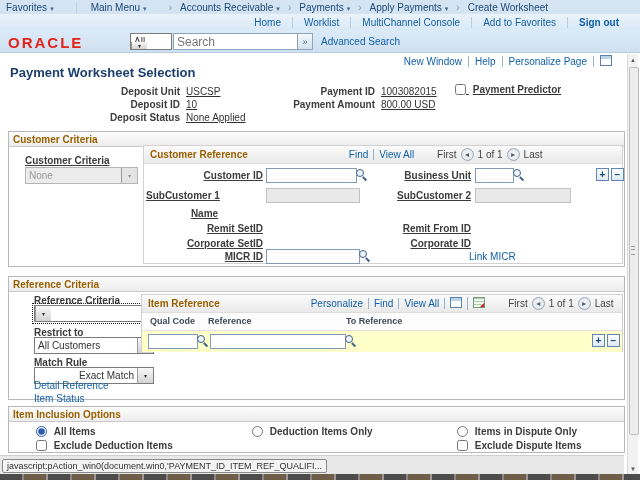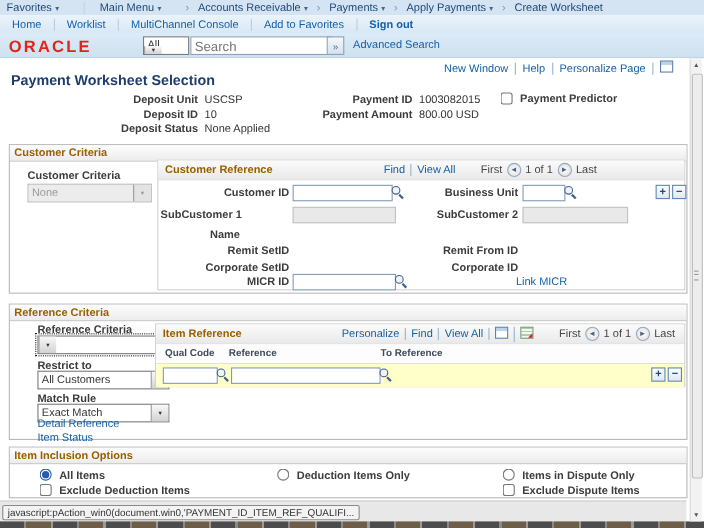--- a/index.html
+++ b/index.html
@@ -1,31 +1,31 @@
 <!DOCTYPE html>
 <html><head>
 <meta charset="utf-8">
 <title>Payment Worksheet Selection</title>
 <style>
   html,body{margin:0;padding:0;background:#888;}
   .screen{position:relative;width:640px;height:480px;background:#fff;overflow:hidden;
           font-family:"Liberation Sans","DejaVu Sans",sans-serif;font-size:10px;color:#333;}
-  .abs{position:absolute;}
+  .abs{position:absolute;text-decoration:underline;}
 
   
   .crumb-bar{position:absolute;left:0;top:0;width:640px;height:14px;background:#d4e4f3;
              display:flex;align-items:center;padding-left:6px;box-sizing:border-box;color:#1d4878;}
   .crumb{white-space:nowrap;cursor:default;}
   .crumb .dd{font-size:7px;margin-left:3px;color:#44678e;}
   .zone-fav{padding-right:22px;margin-right:14px;border-right:1px solid #bed3e6;}
   .zone-mm{margin-right:14px;}
   .crumb-sep{color:#7d97b5;margin:0 8px;font-size:10px;}
   .util-bar{position:absolute;left:0;top:14px;width:640px;height:16px;
             background:linear-gradient(#eaf3fb,#d8e8f5);display:flex;align-items:center;
-            justify-content:flex-start;padding-right:10px;box-sizing:border-box;color:#1d4878;}
+            justify-content:flex-end;padding-right:10px;box-sizing:border-box;color:#1d4878;}
   .util-link{padding:0 11px;border-left:1px solid #b9cde0;white-space:nowrap;}
   .util-link:first-child{border-left:none;}
   .util-signout{font-weight:bold;}
   .brand-bar{position:absolute;left:0;top:30px;width:640px;height:23px;
              background:linear-gradient(#dcebf8,#cfe0f0);border-bottom:1px solid #b6cce0;box-sizing:border-box;}
   .oracle-logo{position:absolute;left:8px;top:4px;font-size:15px;font-weight:bold;letter-spacing:2px;color:#e2231a;}
   .sscope{left:130px;top:3px;width:42px;flex-direction:column;}
   .sinput{position:absolute;left:173px;top:3px;width:120px;height:15px;border:1px solid #8aa4bd;
           font-family:inherit;font-size:12px;padding:0 3px;color:#333;}
   .sgo{position:absolute;left:297px;top:3px;width:16px;height:17px;border:1px solid #8aa4bd;
@@ -270,21 +270,21 @@
       <span class="abs lbl" style="left:25px;top:18px;">Reference Criteria</span>
       <span class="psel sel foc" style="left:25px;top:28px;width:120px;">
         <span class="pb">▾</span>
       </span>
       <span class="abs lbl" style="left:25px;top:50px;">Restrict to</span>
       <span class="psel" style="left:25px;top:60px;width:120px;">
         <span class="pt">All Customers</span>
         <span class="pb">▾</span>
       </span>
       <span class="abs lbl" style="left:25px;top:80px;">Match Rule</span>
-      <span class="psel" style="left:25px;top:90px;width:120px;">
+      <span class="psel" style="left:25px;top:90px;width:120px;text-align:right;">
         <span class="pt">Exact Match</span>
         <span class="pb">▾</span>
       </span>
 
       <div class="grid" style="left:132px;top:17px;width:482px;height:58px;">
         <div class="region-head">
           <span class="region-title">Item Reference</span>
           <span style="margin-left:86px;display:flex;align-items:center;">
             <span class="tb-link link">Personalize</span>
             <span class="tb-link link">Find</span>

